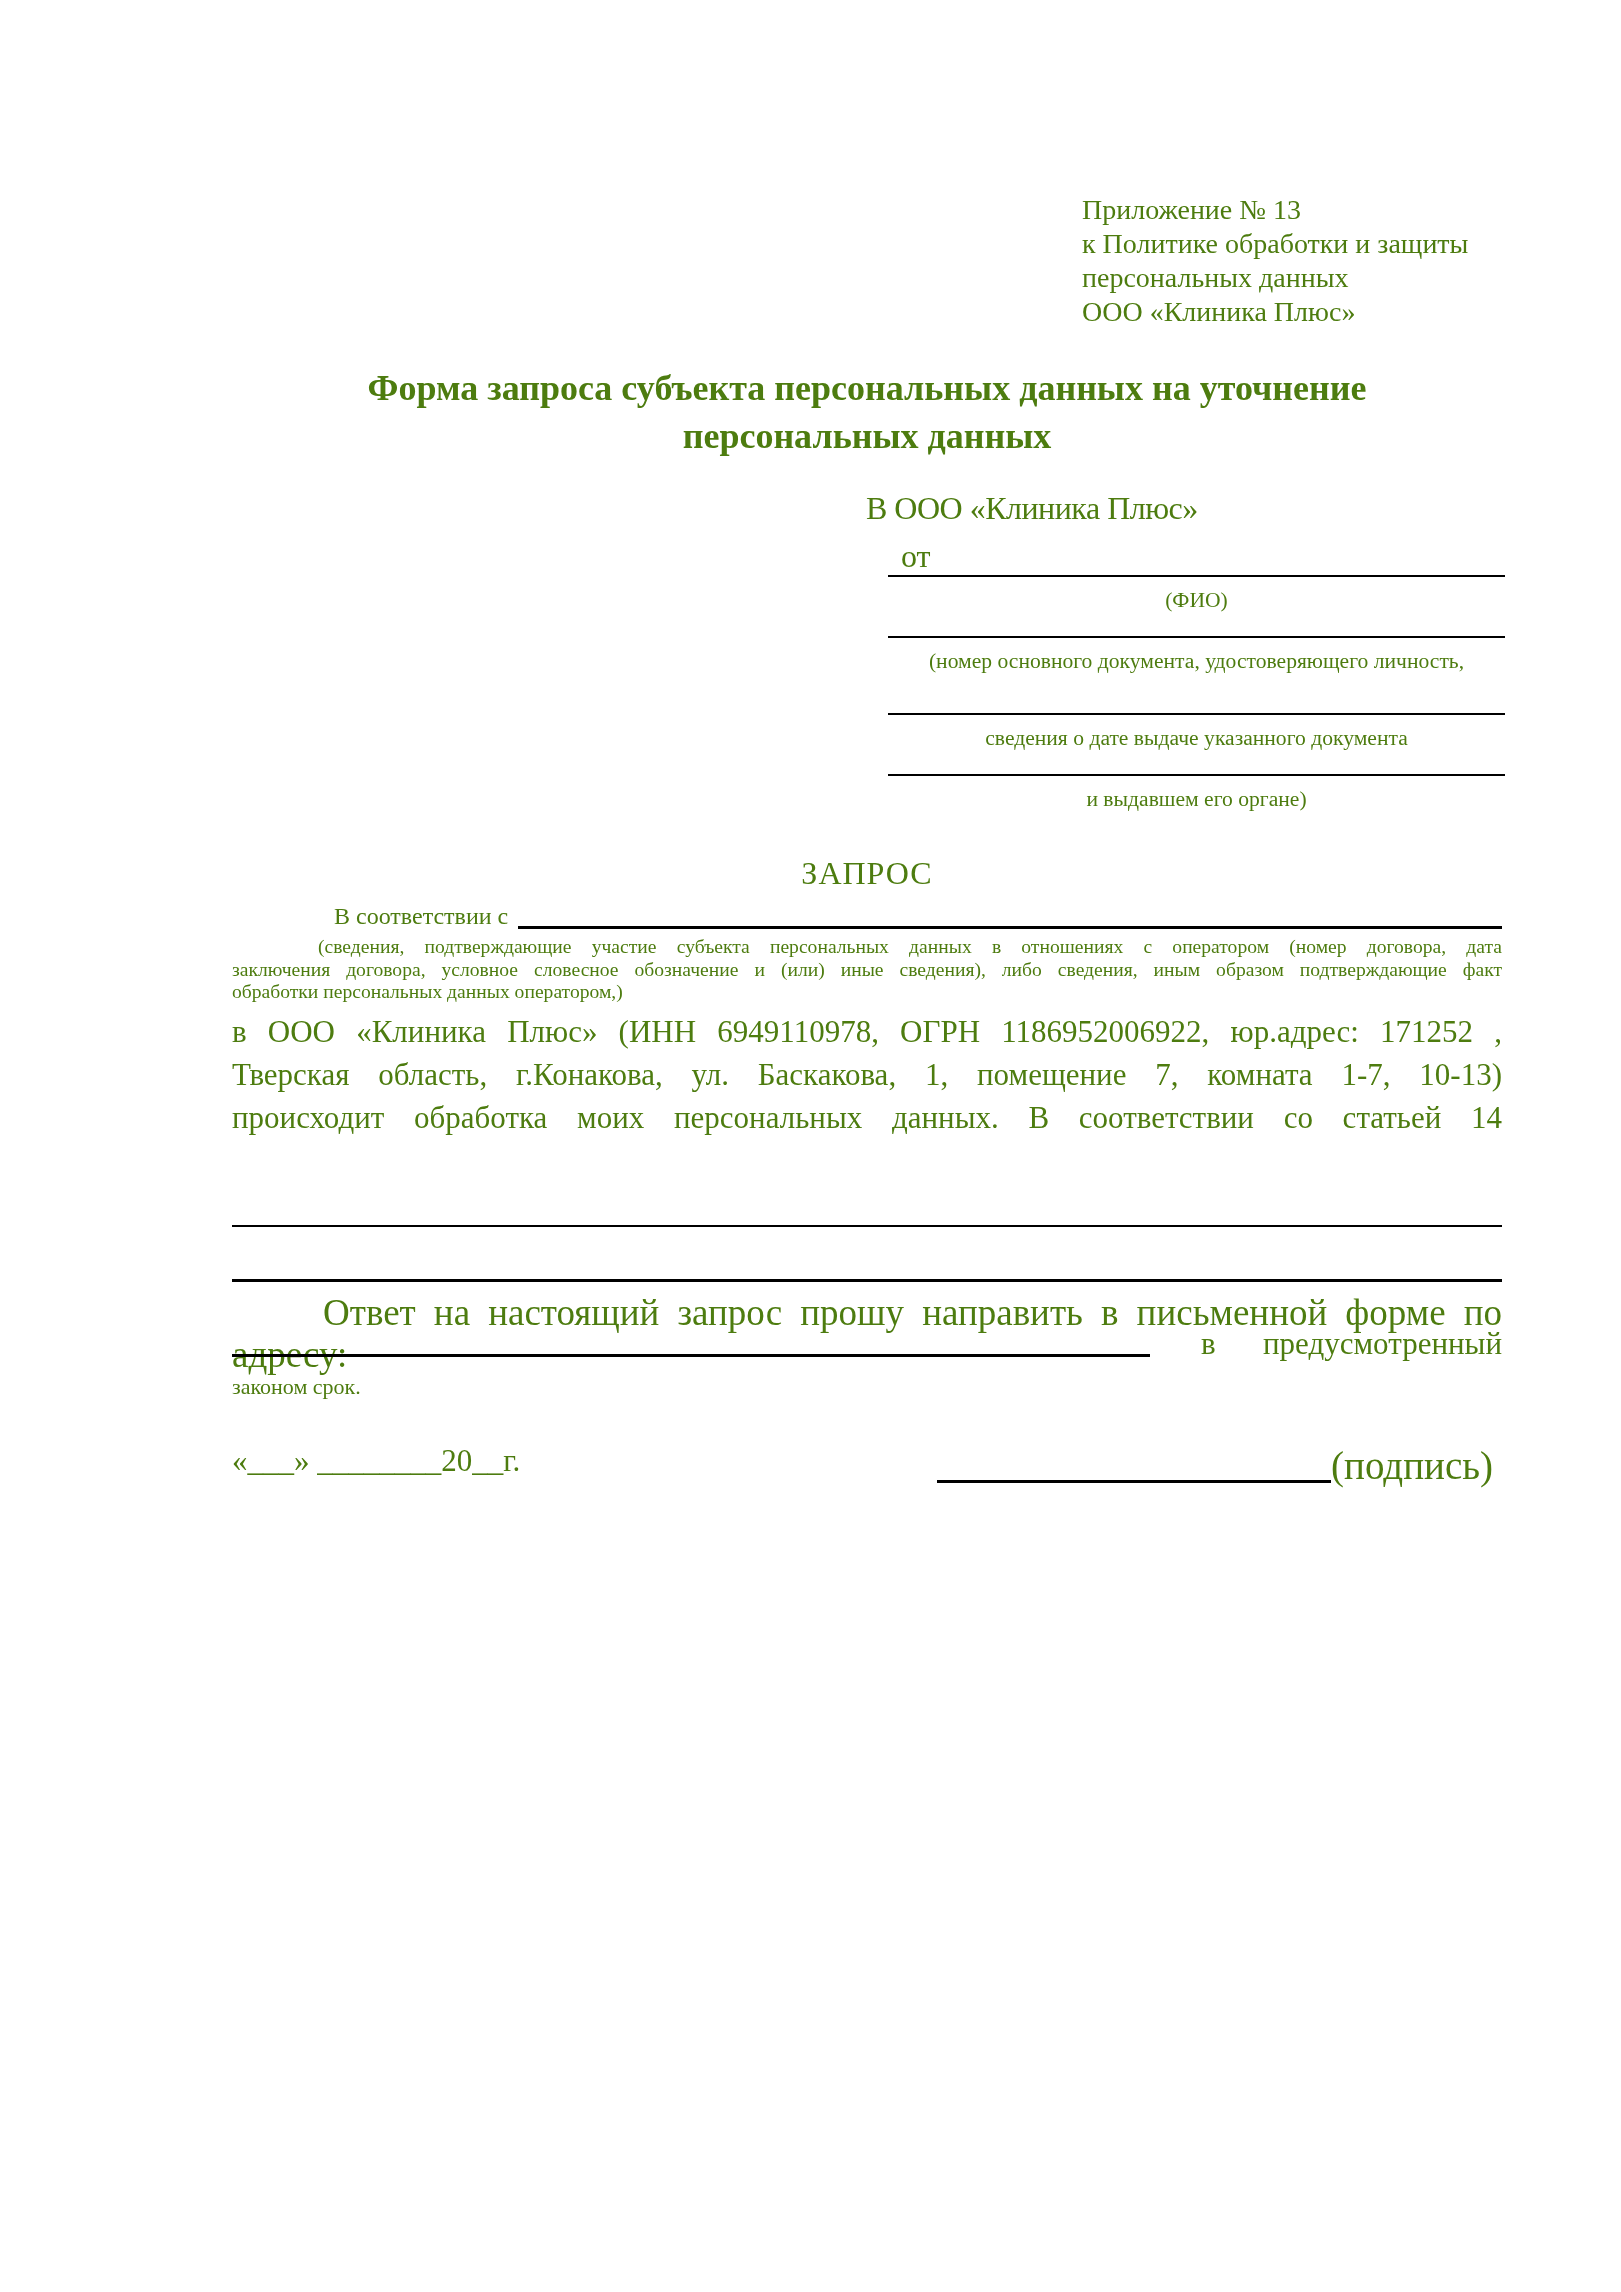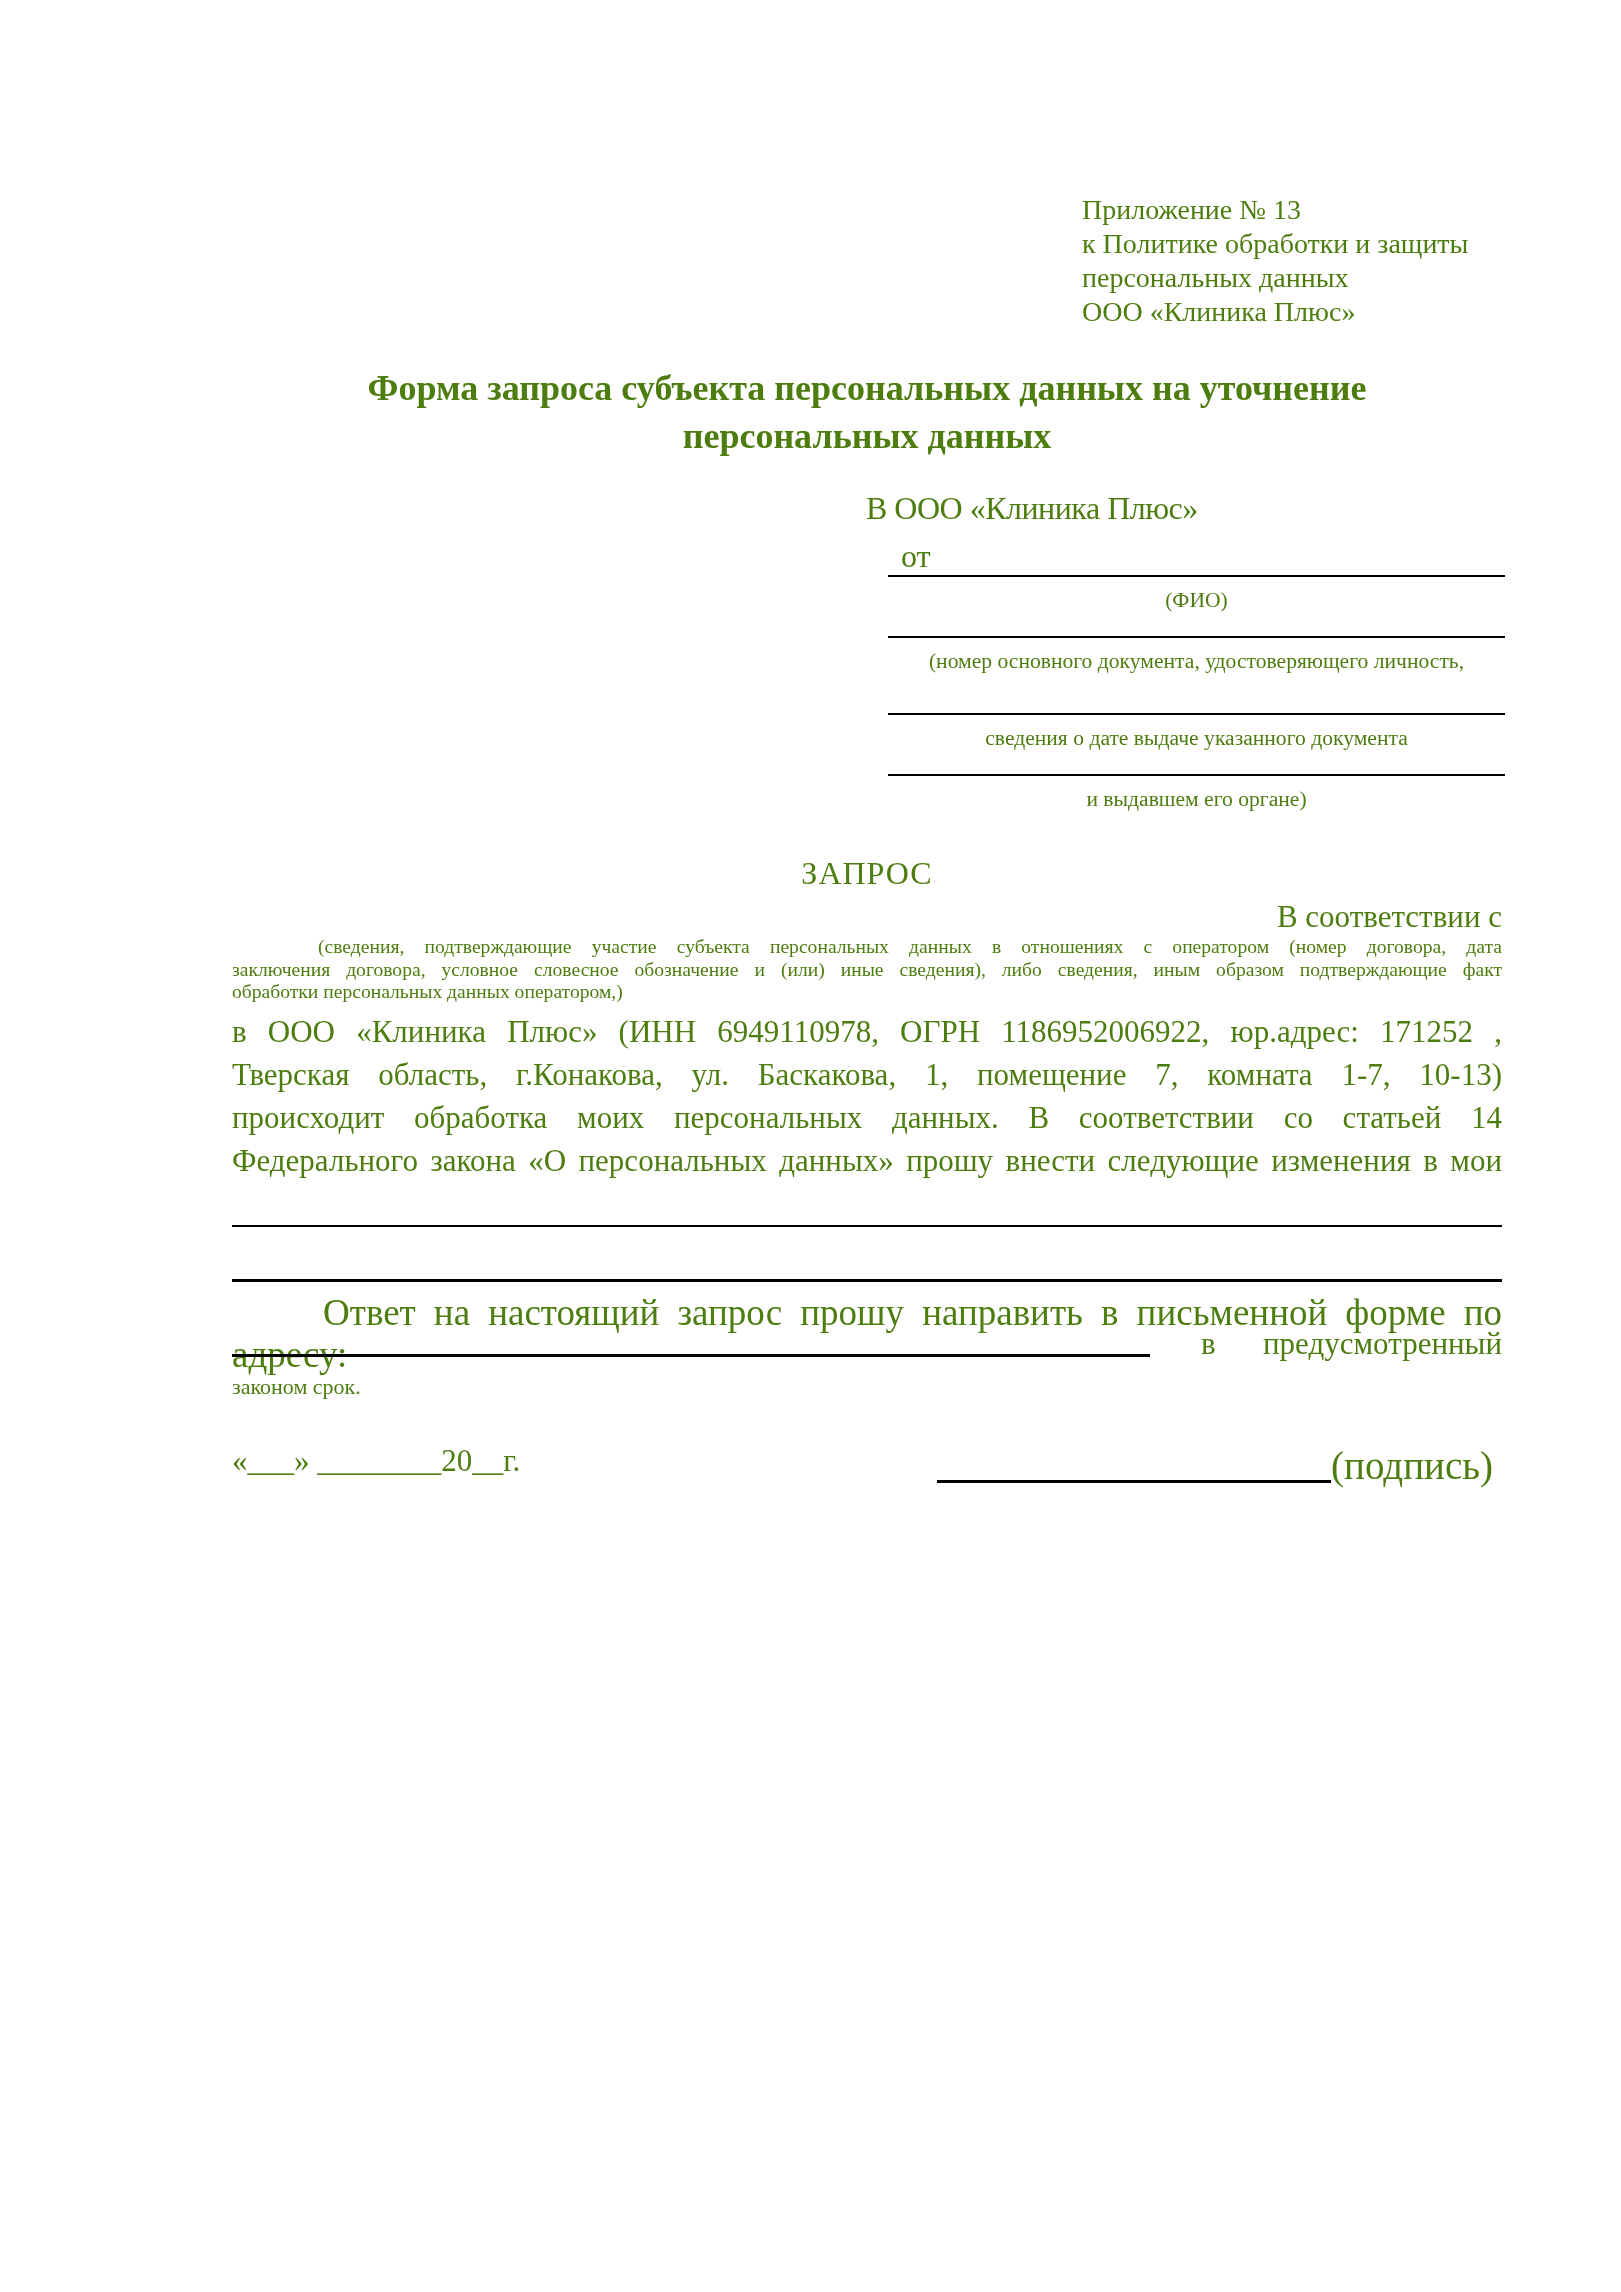--- a/index.html
+++ b/index.html
@@ -14,21 +14,21 @@
   
   .appendix{left:1082px;top:193px;font-size:28px;line-height:34px;white-space:nowrap;}
   
   .title{left:232px;top:364px;width:1270px;text-align:center;font-weight:bold;font-size:36px;line-height:48px;}
   
   .org{left:866px;top:490px;font-size:32px;white-space:nowrap;letter-spacing:-0.5px;}
   .from{left:901px;top:538px;font-size:32px;}
   .field{left:888px;width:617px;border-top:2.9px solid #000;text-align:center;font-size:21.6px;padding-top:11px;line-height:25.5px;}
   
   .zapros{left:232px;top:855px;width:1270px;text-align:center;font-size:32px;letter-spacing:1px;}
-  .accordance{left:232px;top:898px;width:1270px;display:flex;align-items:flex-end;font-size:31px;line-height:37px;flex-direction:column;}
+  .accordance{left:232px;top:898px;width:1270px;display:flex;align-items:flex-end;font-size:24px;line-height:37px;}
   .acc-text{padding-left:102px;white-space:nowrap;}
   .fill{flex:1;height:2.9px;background:#000;margin:0 0 5.9px 9.8px;}
   .fineprint{left:232px;top:936px;width:1270px;font-size:19.6px;line-height:22.5px;}
   .fp-just{text-align:justify;text-align-last:justify;}
   .fp-first{text-indent:86px;}
   .bodytext{left:232px;top:1010px;width:1270px;font-size:31px;line-height:43px;}
   .just{text-align:justify;text-align-last:justify;}
   .rule{height:0;border-top:2.9px solid #000;}
   .rule2{height:0;border-top:3.9px solid #000;}
   .reply1{left:232px;top:1292px;width:1270px;font-size:37px;line-height:42px;text-indent:91px;text-align:justify;text-align-last:justify;}
@@ -85,21 +85,20 @@
   <div class="abs fineprint">
     <div class="fp-just fp-first">(сведения, подтверждающие участие субъекта персональных данных в отношениях с оператором (номер договора, дата</div>
     <div class="fp-just">заключения договора, условное словесное обозначение и (или) иные сведения), либо сведения, иным образом подтверждающие факт</div>
     <div>обработки персональных данных оператором,)</div>
   </div>
 
   <div class="abs bodytext">
     <div class="just">в ООО «Клиника Плюс» (ИНН 6949110978, ОГРН 1186952006922, юр.адрес: 171252 ,</div>
     <div class="just">Тверская область, г.Конакова, ул. Баскакова, 1, помещение 7, комната 1-7, 10-13)</div>
     <div class="just">происходит обработка моих персональных данных. В соответствии со статьей 14</div>
-    <div class="just">Федерального закона «О персональных данных» прошу внести следующие изменения в мои</div>
   </div>
 
   <div class="abs rule" style="left:232px;top:1225px;width:1270px;"></div>
   <div class="abs rule2" style="left:232px;top:1279px;width:1270px;"></div>
 
   <div class="abs reply1">Ответ на настоящий запрос прошу направить в письменной форме по адресу:</div>
   <div class="abs reply2">
     <span class="blank"></span>
     <span class="w-v">в</span>
     <span class="w-pred">предусмотренный</span>

